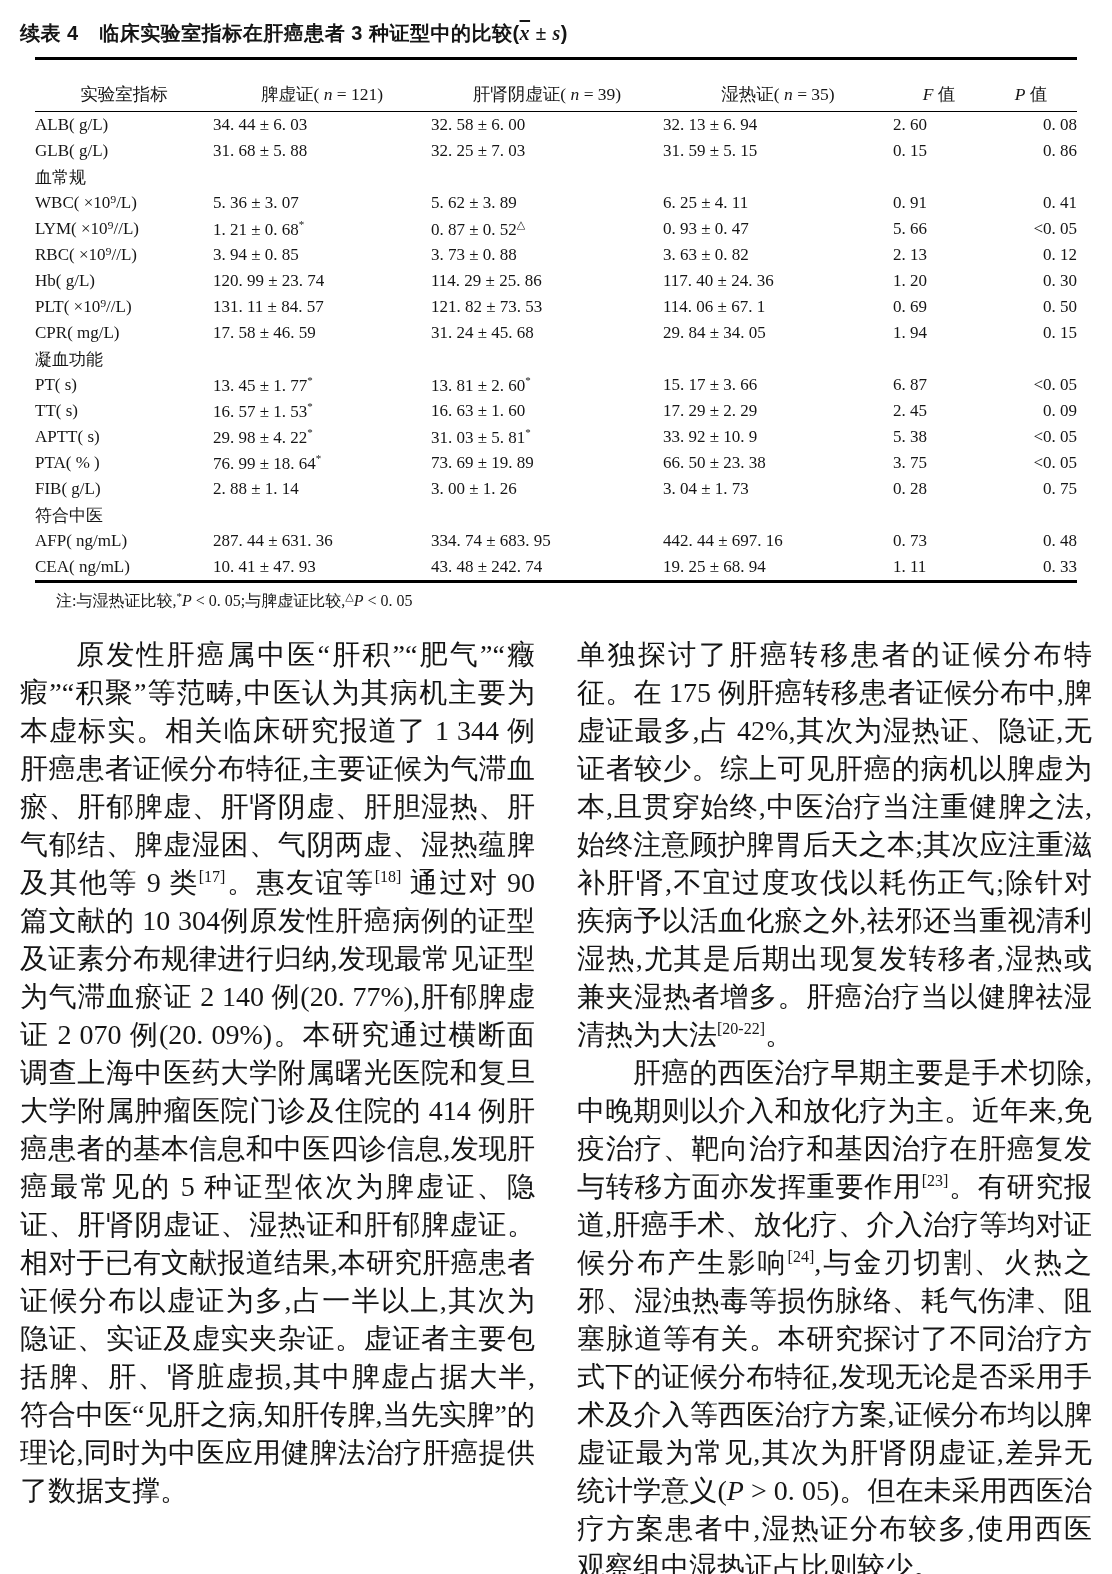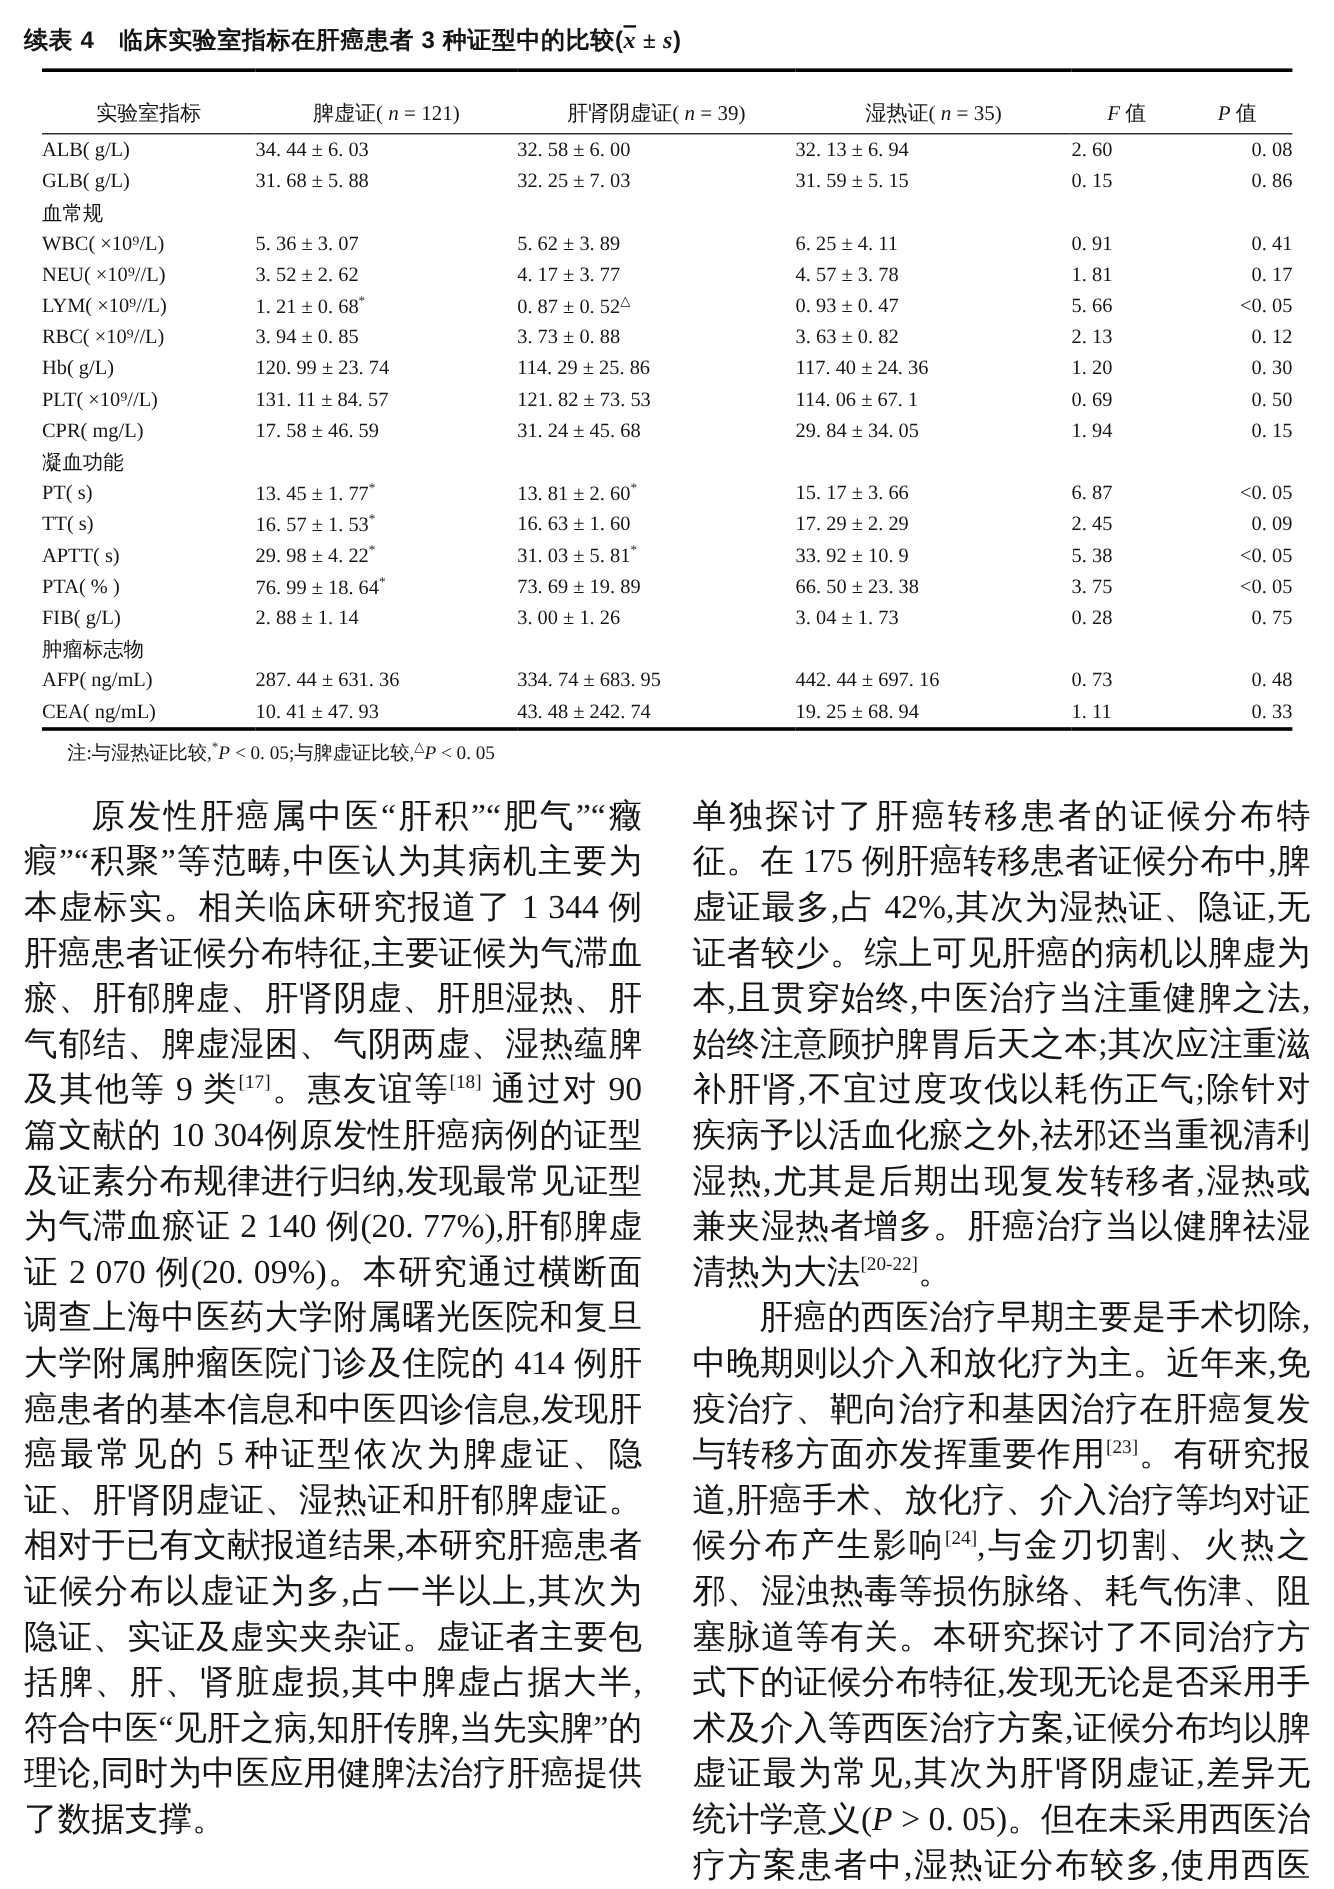--- a/index.html
+++ b/index.html
@@ -125,28 +125,20 @@
         </tr>
         <tr>
           <td class="rowlabel">WBC( ×10⁹/L)</td>
           <td class="val">5. 36 ± 3. 07</td>
           <td class="val">5. 62 ± 3. 89</td>
           <td class="val">6. 25 ± 4. 11</td>
           <td class="fval">0. 91</td>
           <td class="pval">0. 41</td>
         </tr>
         <tr>
-          <td class="rowlabel">NEU( ×10⁹//L)</td>
-          <td class="val">3. 52 ± 2. 62</td>
-          <td class="val">4. 17 ± 3. 77</td>
-          <td class="val">4. 57 ± 3. 78</td>
-          <td class="fval">1. 81</td>
-          <td class="pval">0. 17</td>
-        </tr>
-        <tr>
           <td class="rowlabel">LYM( ×10⁹//L)</td>
           <td class="val">1. 21 ± 0. 68<sup>*</sup></td>
           <td class="val">0. 87 ± 0. 52<sup>△</sup></td>
           <td class="val">0. 93 ± 0. 47</td>
           <td class="fval">5. 66</td>
           <td class="pval">&lt;0. 05</td>
         </tr>
         <tr>
           <td class="rowlabel">RBC( ×10⁹//L)</td>
           <td class="val">3. 94 ± 0. 85</td>
@@ -216,21 +208,21 @@
         </tr>
         <tr>
           <td class="rowlabel">FIB( g/L)</td>
           <td class="val">2. 88 ± 1. 14</td>
           <td class="val">3. 00 ± 1. 26</td>
           <td class="val">3. 04 ± 1. 73</td>
           <td class="fval">0. 28</td>
           <td class="pval">0. 75</td>
         </tr>
         <tr>
-          <td colspan="6" class="section">肿瘤标志物</td>
+          <td colspan="6" class="section">符合中医</td>
         </tr>
         <tr>
           <td class="rowlabel">AFP( ng/mL)</td>
           <td class="val">287. 44 ± 631. 36</td>
           <td class="val">334. 74 ± 683. 95</td>
           <td class="val">442. 44 ± 697. 16</td>
           <td class="fval">0. 73</td>
           <td class="pval">0. 48</td>
         </tr>
         <tr>

